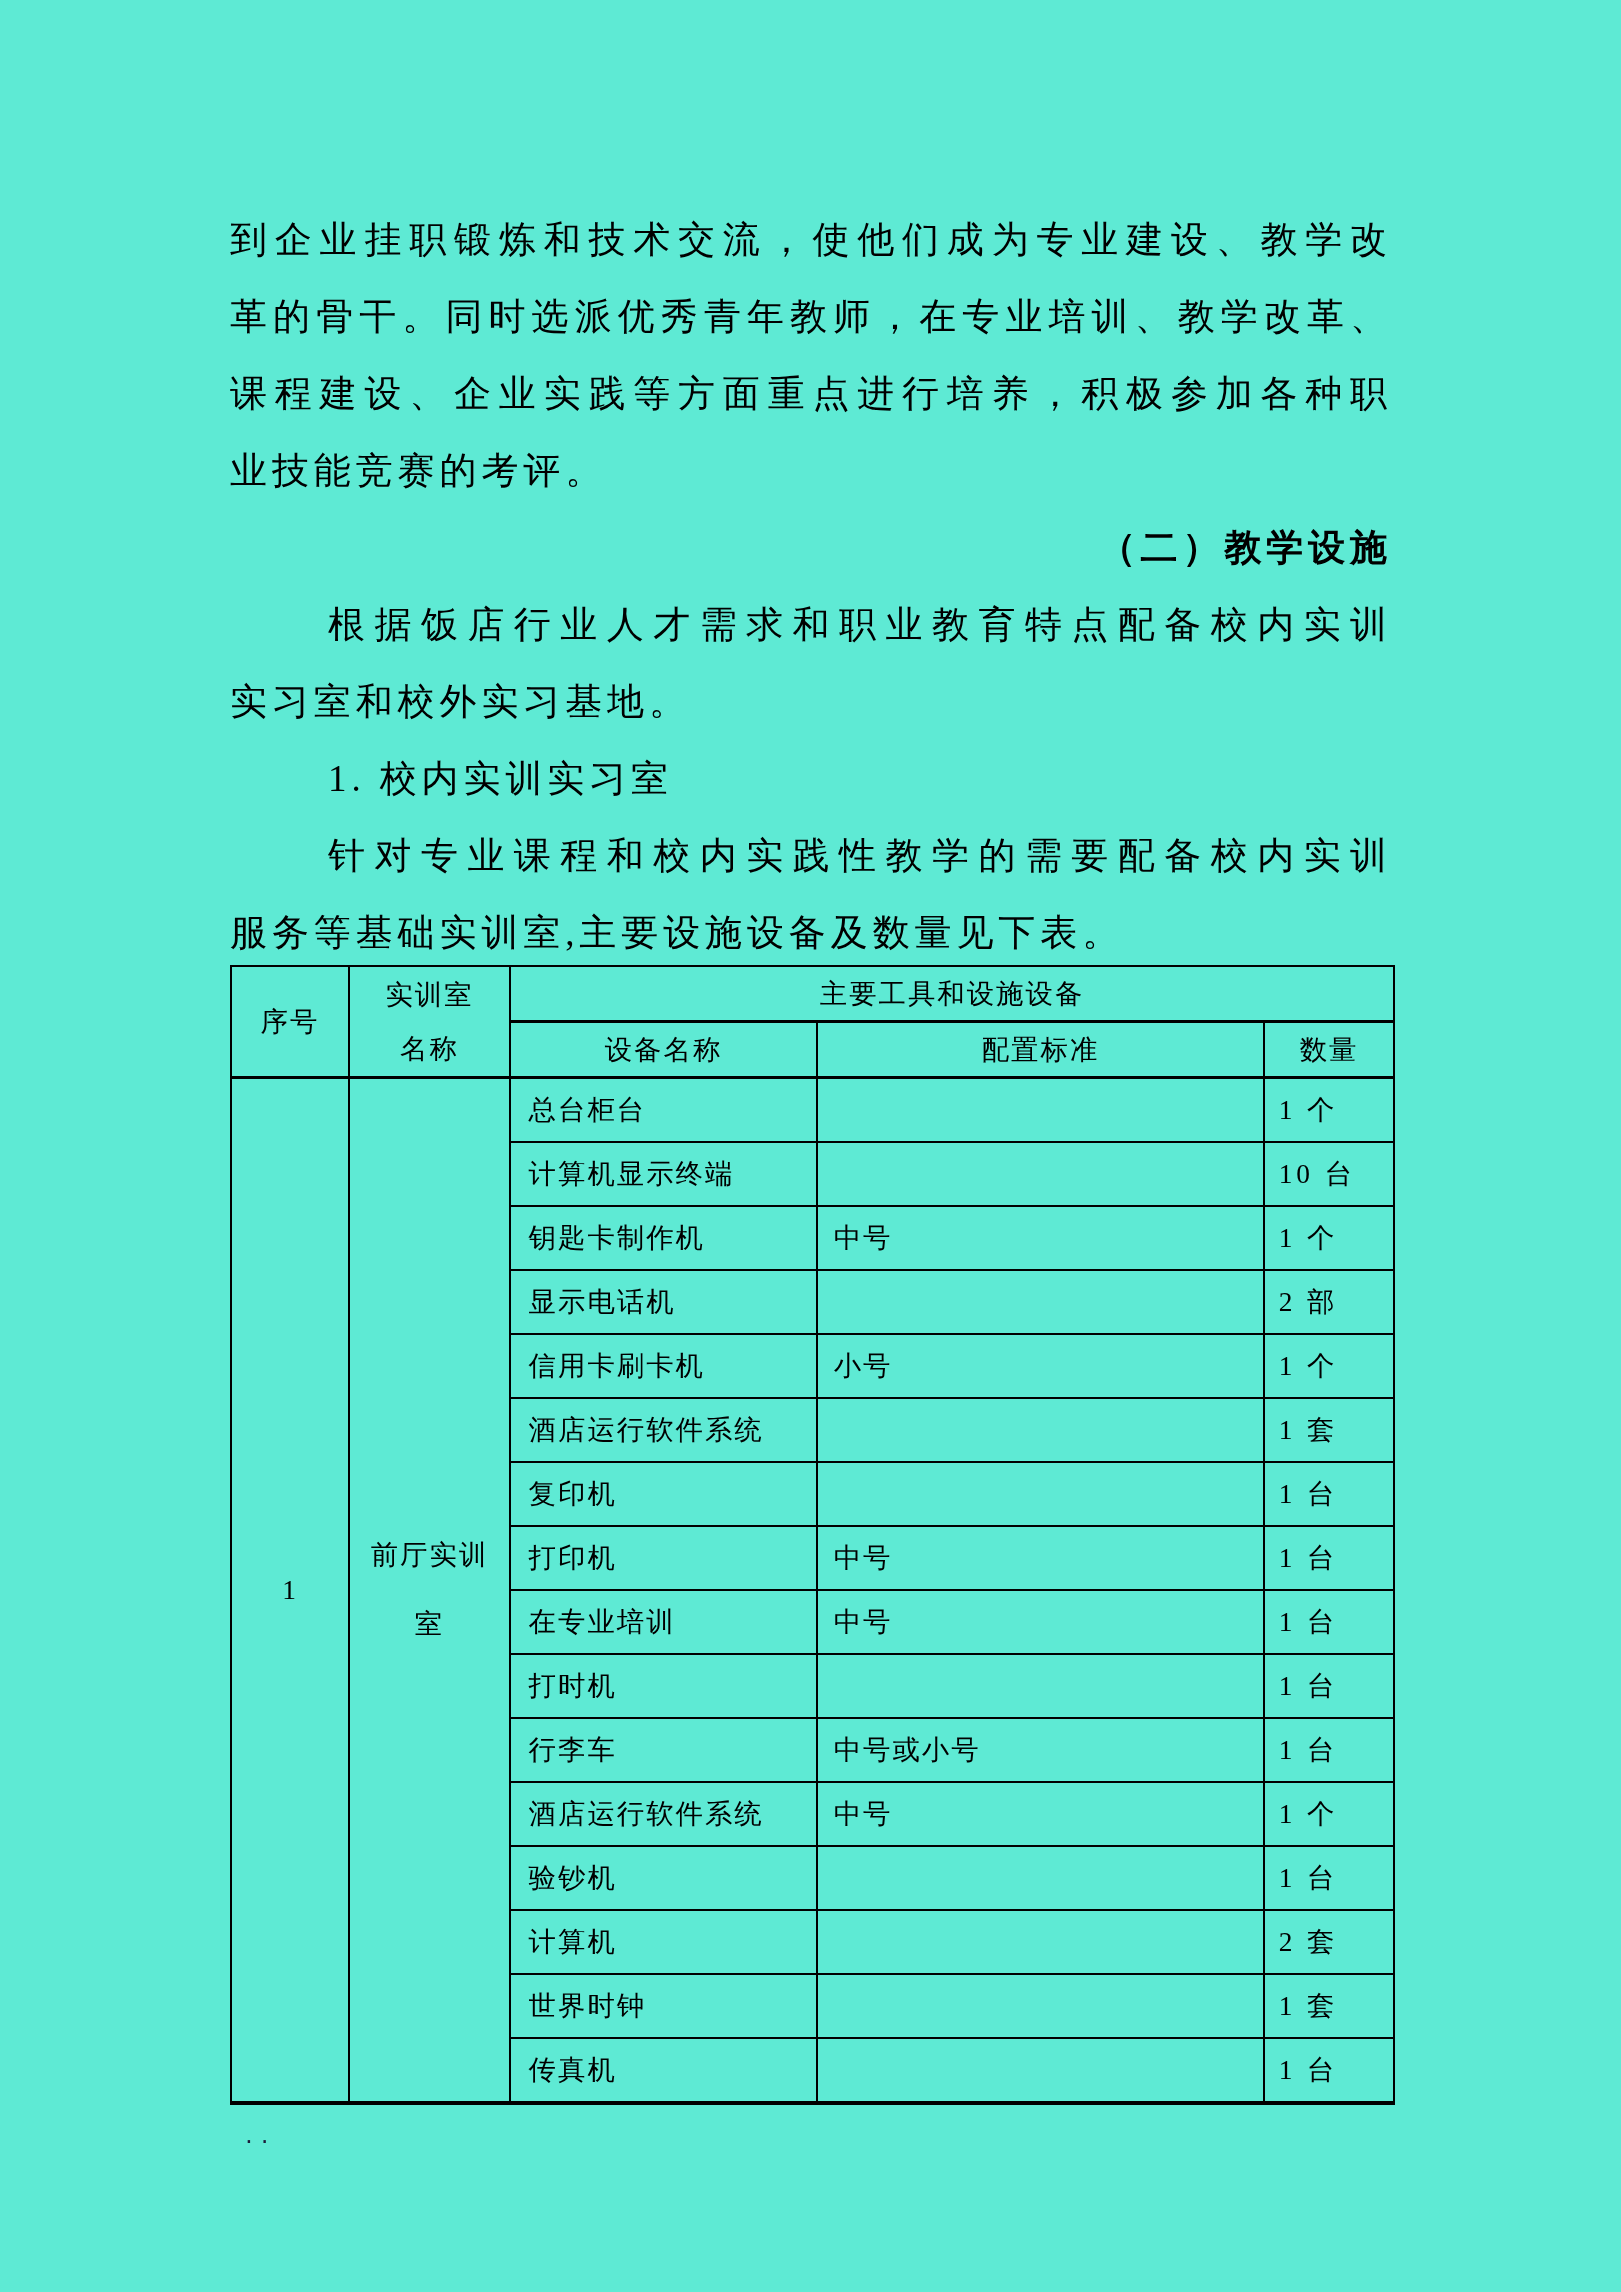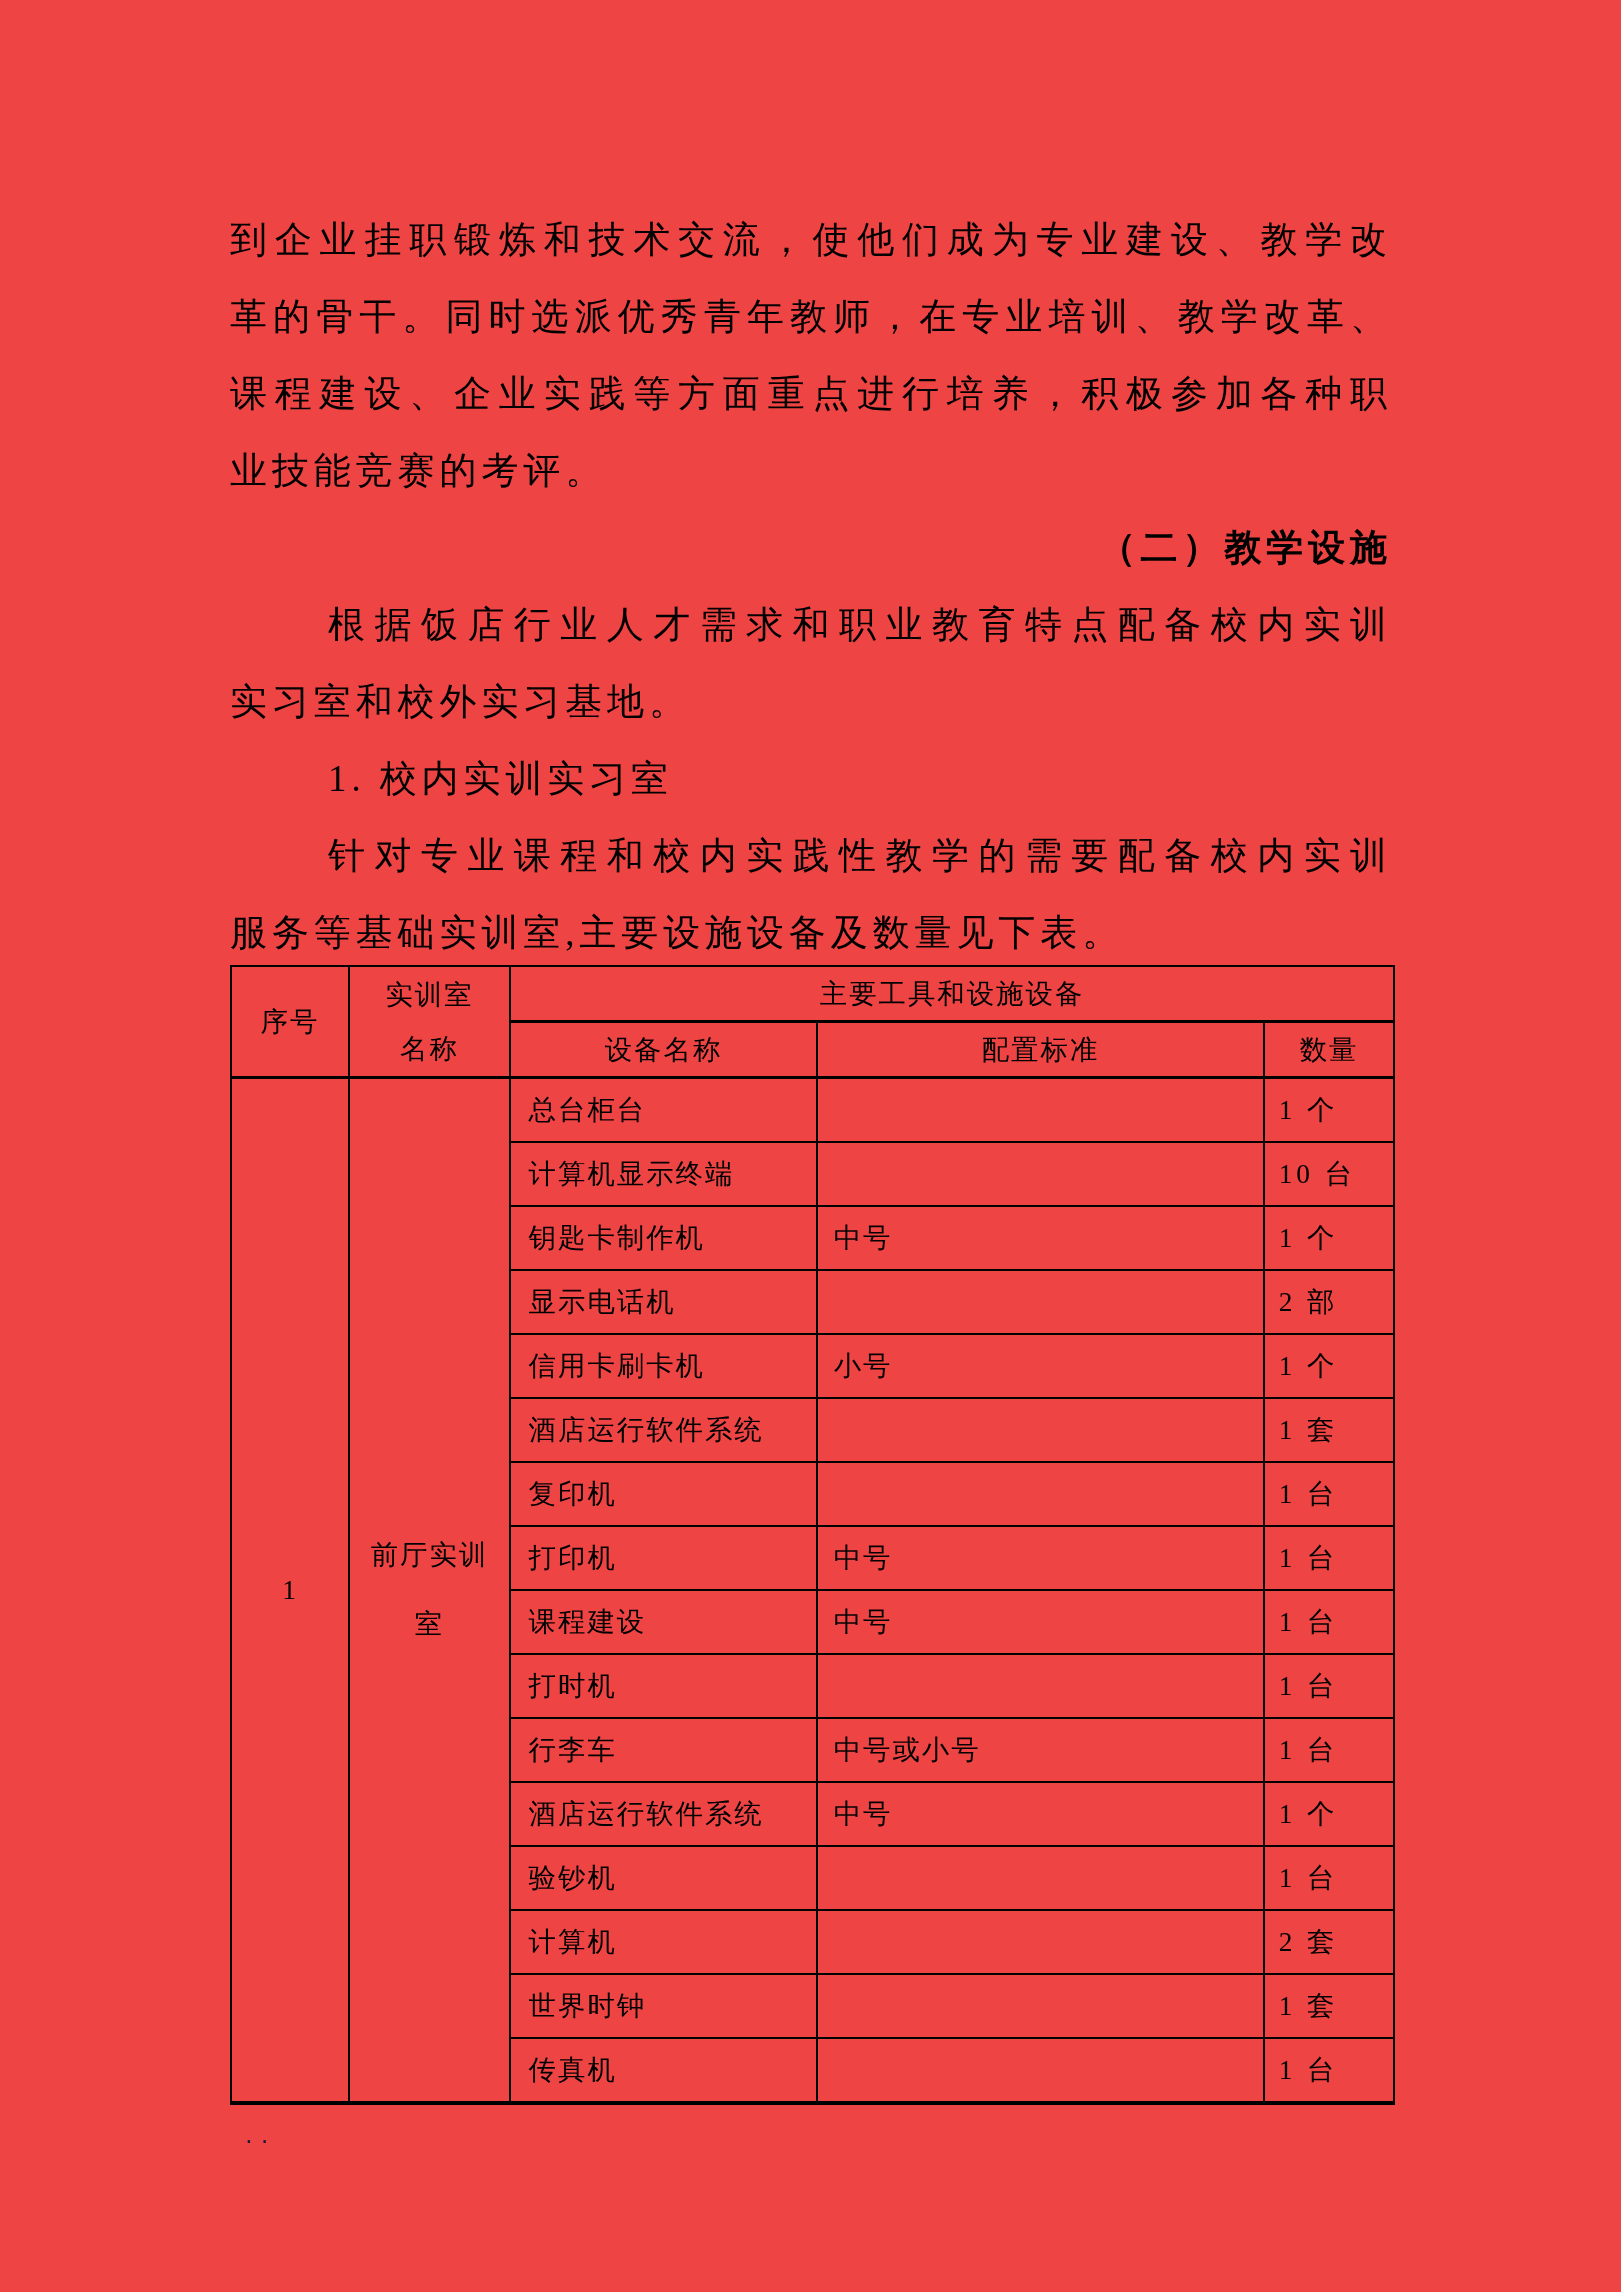--- a/index.html
+++ b/index.html
@@ -1,19 +1,19 @@
 <!DOCTYPE html>
 <html><head>
 <meta charset="utf-8">
 <style>
   html,body{margin:0;padding:0;background:#e8e8e8;}
   .page{
     position:relative;
     width:1621px;height:2293px;
-    background:#ef4444;
+    background:#5eead4;
     font-family:"Liberation Serif","DejaVu Serif",serif;
     color:#000;
     overflow:hidden;
   }
   .content{
     position:absolute;
     left:230px;top:201px;
     width:1162px;
   }
   .tline{
@@ -153,21 +153,21 @@
           <td class="dev">复印机</td>
           <td class="std"></td>
           <td class="qty">1 台</td>
         </tr>
           <tr class="brow">
           <td class="dev">打印机</td>
           <td class="std">中号</td>
           <td class="qty">1 台</td>
         </tr>
           <tr class="brow">
-          <td class="dev">课程建设</td>
+          <td class="dev">在专业培训</td>
           <td class="std">中号</td>
           <td class="qty">1 台</td>
         </tr>
           <tr class="brow">
           <td class="dev">打时机</td>
           <td class="std"></td>
           <td class="qty">1 台</td>
         </tr>
           <tr class="brow">
           <td class="dev">行李车</td>

